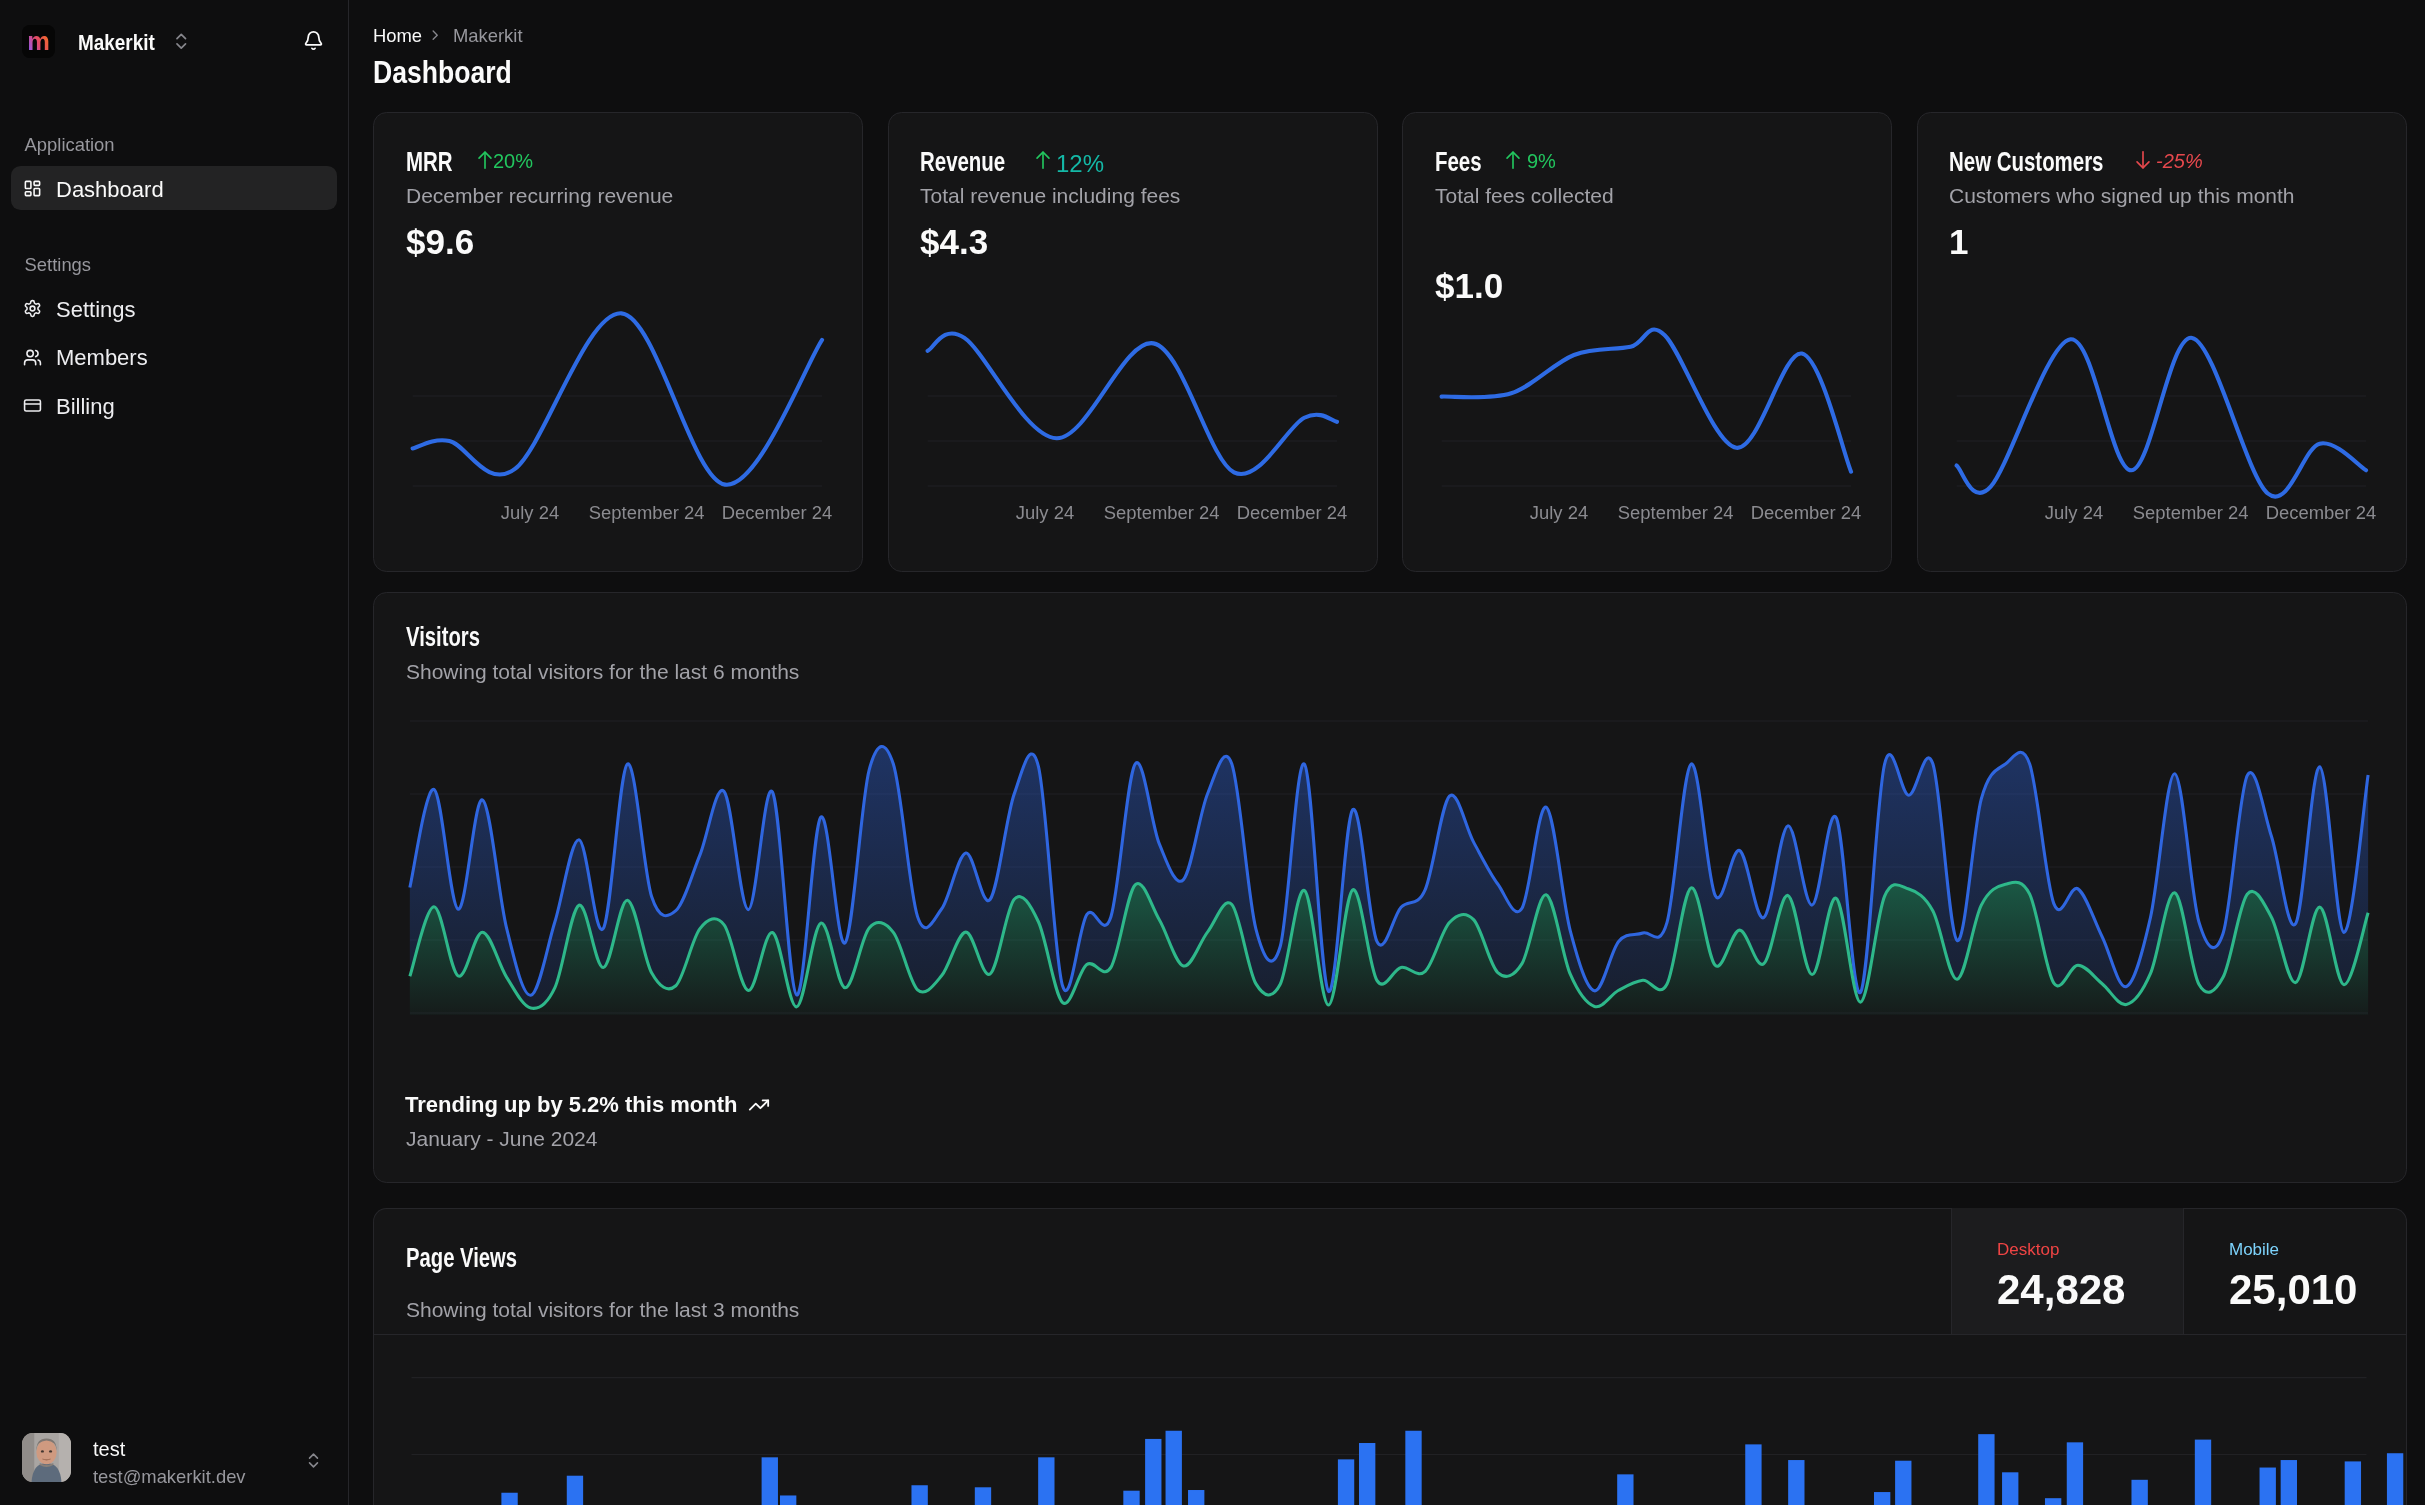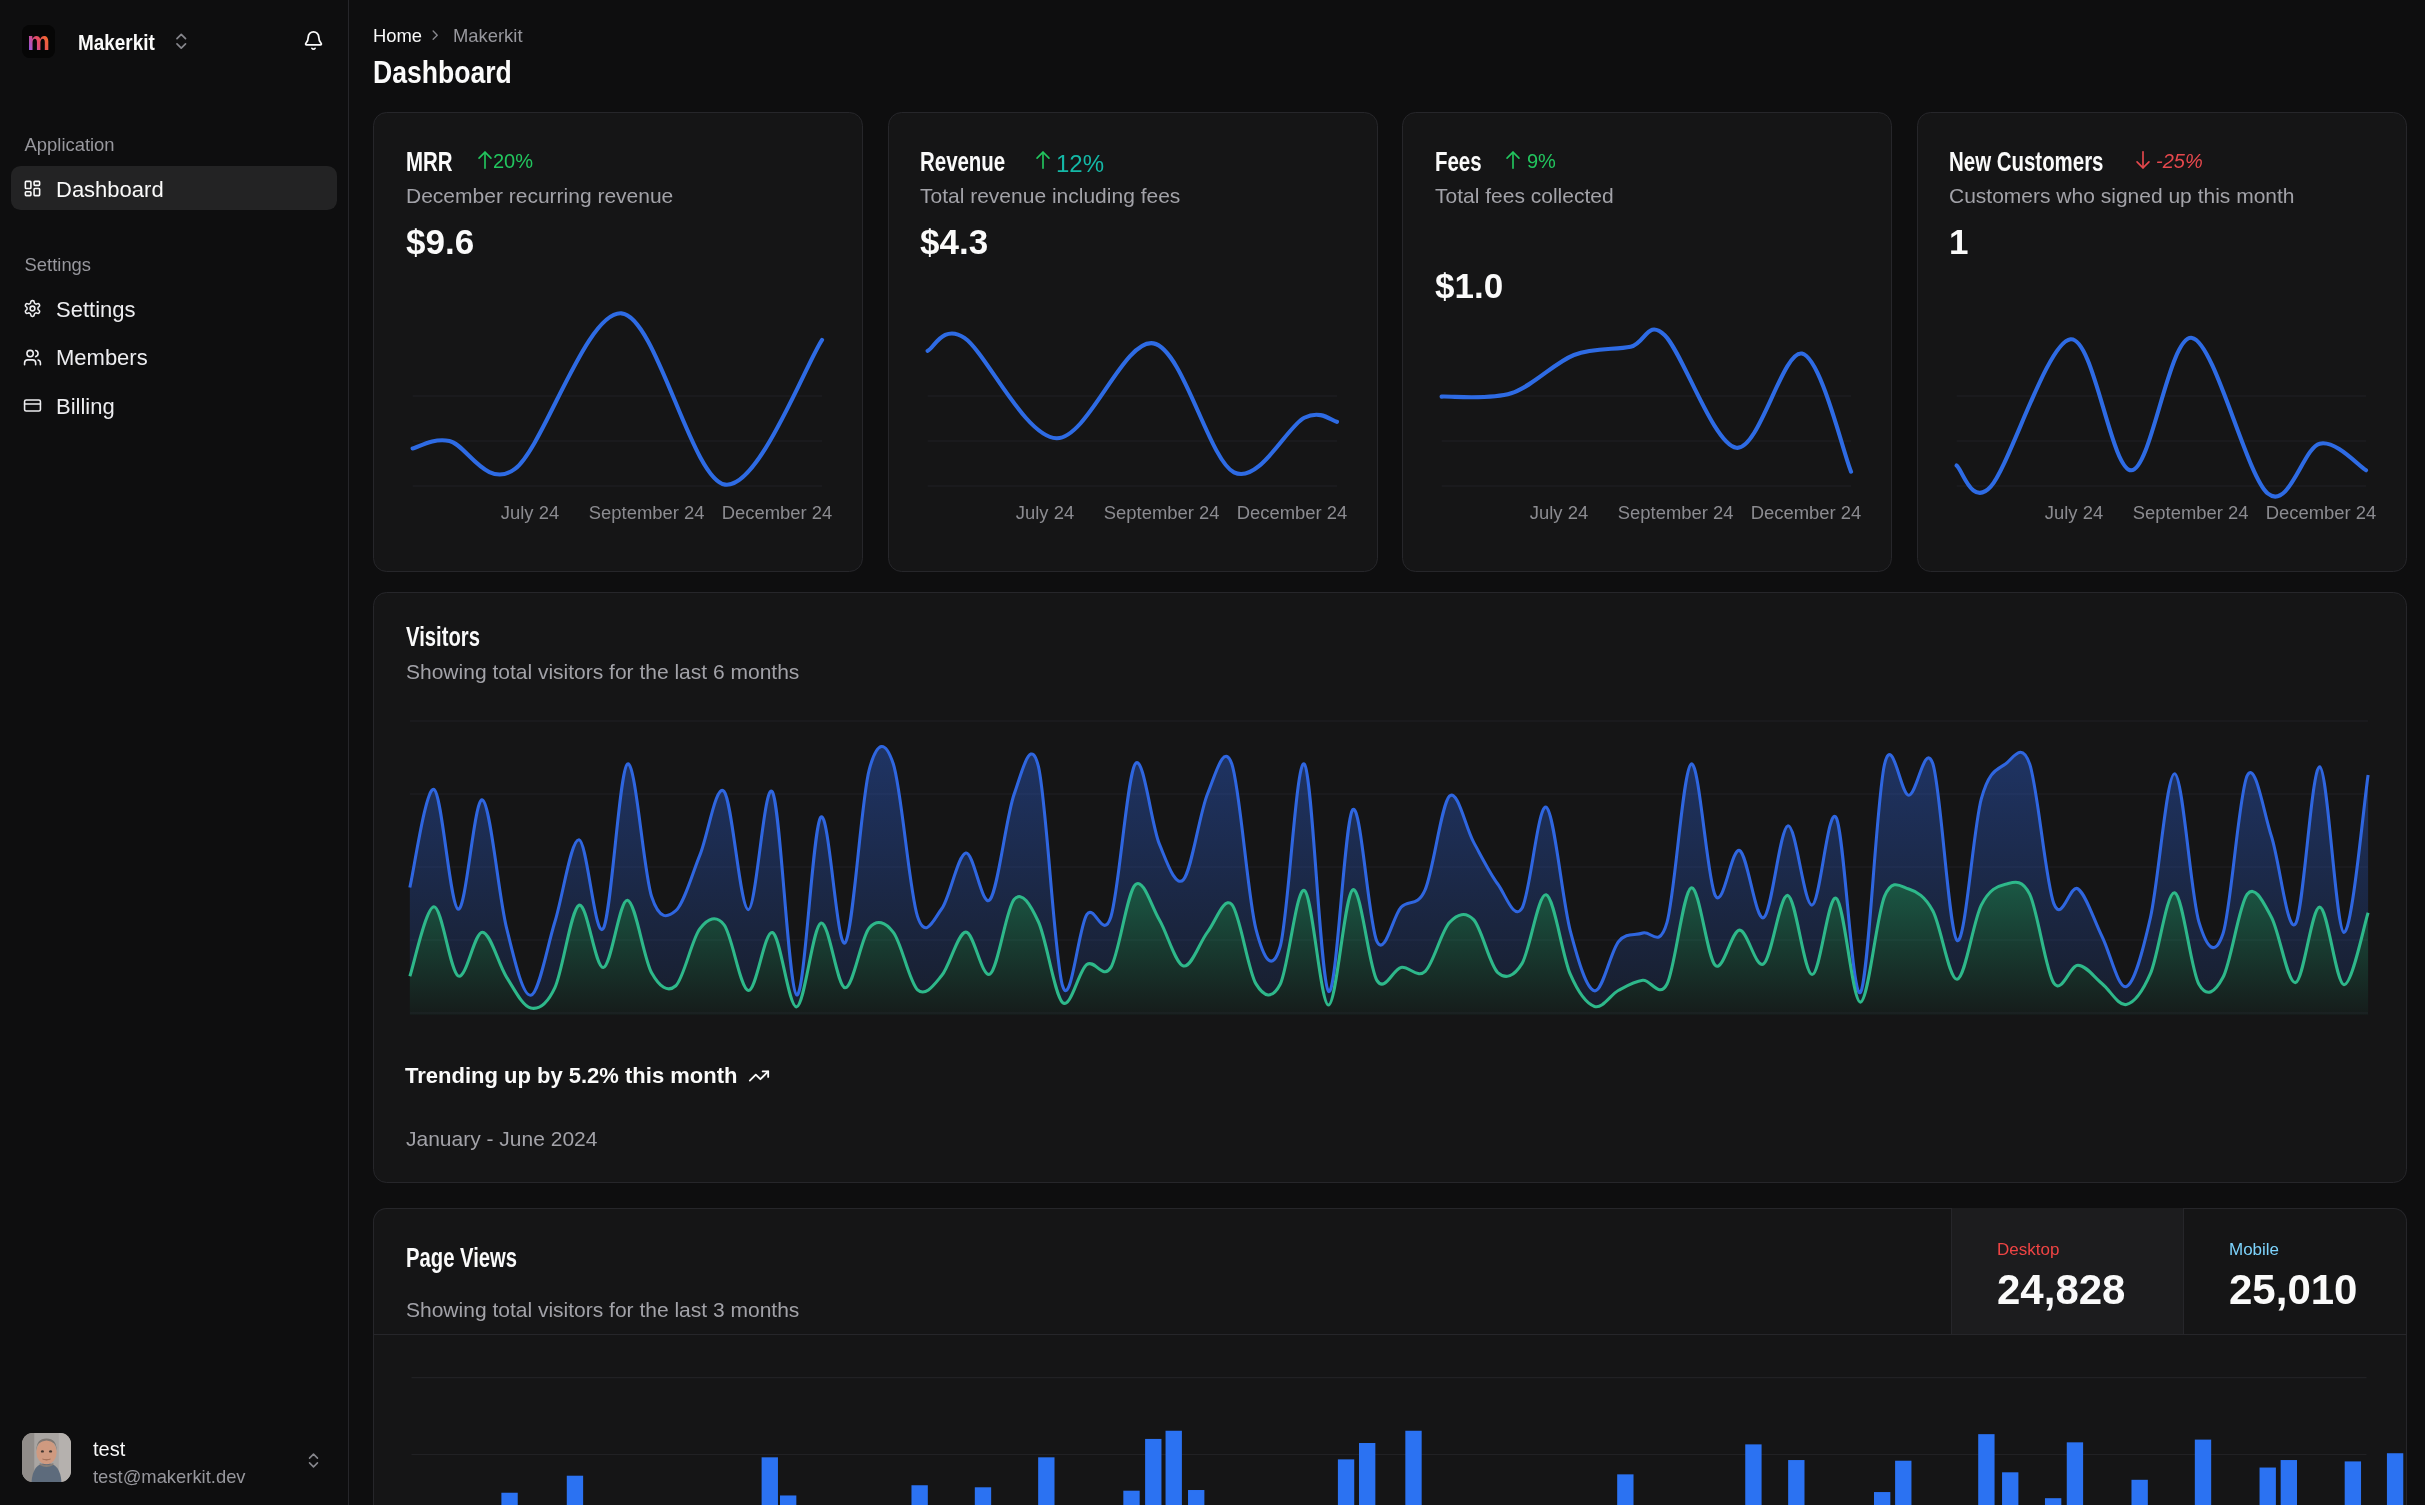--- a/index.html
+++ b/index.html
@@ -216,21 +216,21 @@
       <line x1="54" y1="296" x2="2924" y2="296"></line>
       <line x1="54" y1="403" x2="2924" y2="403"></line>
       <line x1="54" y1="510" x2="2924" y2="510"></line>
       <line x1="54" y1="617" x2="2924" y2="617"></line>
     </g>
   <path d="M54.0,433.0C59.9,409.0 77.6,283.9 89.4,289.2C101.2,294.5 113.1,462.2 124.9,464.8C136.7,467.3 148.5,300.1 160.3,304.6C172.1,309.2 183.9,444.4 195.7,492.1C207.5,539.9 219.3,592.4 231.2,590.9C243.0,589.5 254.8,521.3 266.6,483.3C278.4,445.3 290.2,361.4 302.0,363.0C313.8,364.7 325.6,511.6 337.5,493.1C349.3,474.6 361.1,259.8 372.9,252.0C384.7,244.2 396.5,410.3 408.3,446.2C420.1,482.0 431.9,477.2 443.8,467.0C455.6,456.9 467.4,414.2 479.2,385.1C491.0,356.0 502.8,278.9 514.6,292.2C526.4,305.6 538.2,465.3 550.0,465.5C561.9,465.6 573.7,272.4 585.5,293.2C597.3,314.1 609.1,584.4 620.9,590.5C632.7,596.6 644.5,342.5 656.3,329.8C668.2,317.0 680.0,525.6 691.8,514.1C703.6,502.5 715.4,304.2 727.2,260.5C739.0,216.9 750.8,216.1 762.6,252.0C774.5,287.9 786.3,440.3 798.1,475.7C809.9,511.1 821.7,479.8 833.5,464.2C845.3,448.7 857.1,384.6 868.9,382.4C880.7,380.1 892.6,465.1 904.4,450.6C916.2,436.2 928.0,328.3 939.8,295.8C951.6,263.2 963.4,208.6 975.2,255.5C987.0,302.5 998.9,541.3 1010.7,577.5C1022.5,613.7 1034.3,489.7 1046.1,472.7C1057.9,455.8 1069.7,512.6 1081.5,475.8C1093.3,439.0 1105.2,269.8 1117.0,252.0C1128.8,234.2 1140.6,340.8 1152.4,369.1C1164.2,397.3 1176.0,433.7 1187.8,421.4C1199.6,409.1 1211.4,323.4 1223.3,295.2C1235.1,266.9 1246.9,218.8 1258.7,252.0C1270.5,285.2 1282.3,449.7 1294.1,494.3C1305.9,538.9 1317.7,559.8 1329.6,519.4C1341.4,479.0 1353.2,241.0 1365.0,252.0C1376.8,263.0 1388.6,574.1 1400.4,585.2C1412.2,596.4 1424.0,331.1 1435.9,318.9C1447.7,306.7 1459.5,488.2 1471.3,512.0C1483.1,535.8 1494.9,474.6 1506.7,461.9C1518.5,449.3 1530.3,463.2 1542.1,436.0C1554.0,408.9 1565.8,310.7 1577.6,299.1C1589.4,287.5 1601.2,345.0 1613.0,366.5C1624.8,388.0 1636.6,411.8 1648.4,427.9C1660.3,444.1 1672.1,482.2 1683.9,463.4C1695.7,444.7 1707.5,309.8 1719.3,315.3C1731.1,320.8 1742.9,451.7 1754.7,496.6C1766.6,541.4 1778.4,581.8 1790.2,584.4C1802.0,586.9 1813.8,526.2 1825.6,512.0C1837.4,497.9 1849.2,504.4 1861.0,499.7C1872.8,495.1 1884.7,525.4 1896.5,484.1C1908.3,442.8 1920.1,258.5 1931.9,252.0C1943.7,245.5 1955.5,424.0 1967.3,445.1C1979.1,466.2 1991.0,373.5 2002.8,378.8C2014.6,384.2 2026.4,483.3 2038.2,477.3C2050.0,471.2 2061.8,345.8 2073.6,342.7C2085.4,339.6 2097.3,460.8 2109.1,458.8C2120.9,456.8 2132.7,309.4 2144.5,330.7C2156.3,352.1 2168.1,599.9 2179.9,586.8C2191.7,573.6 2203.5,300.1 2215.4,252.0C2227.2,203.9 2239.0,297.9 2250.8,297.9C2262.6,297.9 2274.4,216.5 2286.2,252.0C2298.0,287.5 2309.8,502.1 2321.7,510.6C2333.5,519.2 2345.3,346.3 2357.1,303.2C2368.9,260.1 2380.7,260.5 2392.5,252.0C2404.3,243.5 2416.1,217.9 2428.0,252.0C2439.8,286.1 2451.6,426.2 2463.4,456.7C2475.2,487.2 2487.0,427.0 2498.8,435.0C2510.6,443.1 2522.4,481.3 2534.2,505.1C2546.1,529.0 2557.9,582.9 2569.7,578.1C2581.5,573.4 2593.3,528.6 2605.1,476.6C2616.9,424.6 2628.7,265.2 2640.5,266.3C2652.4,267.4 2664.2,444.4 2676.0,483.4C2687.8,522.5 2699.6,536.2 2711.4,500.5C2723.2,464.8 2735.0,292.8 2746.8,269.0C2758.7,245.3 2770.5,321.8 2782.3,358.0C2794.1,394.1 2805.9,503.1 2817.7,486.1C2829.5,469.2 2841.3,254.0 2853.1,256.2C2864.9,258.3 2876.8,497.0 2888.6,499.0C2900.4,501.0 2918.1,306.5 2924.0,268.0L2924.0,470.0C2918.1,487.6 2900.4,576.8 2888.6,575.4C2876.8,574.1 2864.9,462.3 2853.1,461.8C2841.3,461.3 2829.5,569.9 2817.7,572.4C2805.9,574.8 2794.1,498.1 2782.3,476.5C2770.5,454.9 2758.7,428.3 2746.8,442.9C2735.0,457.6 2723.2,542.6 2711.4,564.6C2699.6,586.6 2687.8,595.5 2676.0,574.9C2664.2,554.3 2652.4,443.5 2640.5,440.8C2628.7,438.2 2616.9,531.7 2605.1,559.0C2593.3,586.2 2581.5,602.0 2569.7,604.5C2557.9,607.0 2546.1,583.6 2534.2,574.0C2522.4,564.4 2510.6,547.0 2498.8,546.9C2487.0,546.7 2475.2,590.5 2463.4,573.2C2451.6,555.8 2439.8,467.0 2428.0,442.8C2416.1,418.7 2404.3,425.5 2392.5,428.1C2380.7,430.8 2368.9,435.6 2357.1,458.8C2345.3,482.0 2333.5,566.0 2321.7,567.4C2309.8,568.8 2298.0,489.4 2286.2,467.4C2274.4,445.4 2262.6,439.0 2250.8,435.3C2239.0,431.7 2227.2,418.1 2215.4,445.7C2203.5,473.3 2191.7,600.5 2179.9,601.0C2168.1,601.5 2156.3,455.4 2144.5,448.7C2132.7,441.9 2120.9,561.3 2109.1,560.6C2097.3,560.0 2085.4,447.2 2073.6,444.6C2061.8,441.9 2050.0,536.3 2038.2,544.8C2026.4,553.3 2014.6,495.1 2002.8,495.5C1991.0,495.9 1979.1,557.6 1967.3,547.2C1955.5,536.9 1943.7,429.0 1931.9,433.5C1920.1,438.0 1908.3,551.8 1896.5,574.4C1884.7,597.0 1872.8,567.5 1861.0,569.0C1849.2,570.5 1837.4,577.2 1825.6,583.6C1813.8,590.0 1802.0,611.3 1790.2,607.3C1778.4,603.4 1766.6,587.4 1754.7,560.1C1742.9,532.9 1731.1,446.4 1719.3,443.8C1707.5,441.2 1695.7,525.6 1683.9,544.5C1672.1,563.5 1660.3,568.3 1648.4,557.6C1636.6,546.9 1624.8,492.3 1613.0,480.1C1601.2,467.8 1589.4,471.7 1577.6,484.3C1565.8,496.9 1554.0,545.0 1542.1,555.9C1530.3,566.9 1518.5,547.9 1506.7,550.1C1494.9,552.2 1483.1,588.0 1471.3,569.1C1459.5,550.1 1447.7,430.4 1435.9,436.4C1424.0,442.5 1412.2,605.1 1400.4,605.2C1388.6,605.3 1376.8,442.3 1365.0,437.2C1353.2,432.2 1341.4,552.0 1329.6,574.8C1317.7,597.6 1305.9,593.8 1294.1,574.3C1282.3,554.8 1270.5,470.6 1258.7,457.9C1246.9,445.2 1235.1,483.0 1223.3,498.0C1211.4,513.0 1199.6,550.9 1187.8,548.0C1176.0,545.0 1164.2,500.1 1152.4,480.3C1140.6,460.4 1128.8,417.4 1117.0,429.1C1105.2,440.7 1093.3,530.7 1081.5,550.1C1069.7,569.6 1057.9,537.3 1046.1,545.8C1034.3,554.4 1022.5,612.1 1010.7,601.6C998.9,591.2 987.0,508.4 975.2,483.2C963.4,458.0 951.6,437.4 939.8,450.2C928.0,463.0 916.2,551.7 904.4,559.7C892.6,567.8 880.7,498.0 868.9,498.4C857.1,498.8 845.3,548.0 833.5,562.1C821.7,576.2 809.9,593.5 798.1,583.0C786.3,572.4 774.5,513.9 762.6,498.8C750.8,483.7 739.0,478.8 727.2,492.3C715.4,505.8 703.6,581.1 691.8,579.9C680.0,578.7 668.2,480.5 656.3,485.2C644.5,489.9 632.7,605.6 620.9,607.9C609.1,610.2 597.3,503.0 585.5,499.0C573.7,495.0 561.9,585.7 550.0,583.8C538.2,582.0 526.4,502.9 514.6,487.8C502.8,472.7 491.0,478.4 479.2,493.3C467.4,508.1 455.6,566.2 443.8,577.0C431.9,587.7 420.1,578.7 408.3,557.8C396.5,536.9 384.7,452.9 372.9,451.6C361.1,450.4 349.3,549.1 337.5,550.3C325.6,551.6 313.8,454.2 302.0,459.0C290.2,463.9 278.4,554.6 266.6,579.7C254.8,604.8 243.0,612.3 231.2,609.7C219.3,607.1 207.5,582.8 195.7,564.3C183.9,545.7 172.1,498.7 160.3,498.5C148.5,498.2 136.7,568.9 124.9,562.7C113.1,556.5 101.2,461.3 89.4,461.3C77.6,461.4 59.9,546.1 54.0,563.0Z" fill="url(#bf)"></path>
   <path d="M54.0,563.0C59.9,546.1 77.6,461.4 89.4,461.3C101.2,461.3 113.1,556.5 124.9,562.7C136.7,568.9 148.5,498.2 160.3,498.5C172.1,498.7 183.9,545.7 195.7,564.3C207.5,582.8 219.3,607.1 231.2,609.7C243.0,612.3 254.8,604.8 266.6,579.7C278.4,554.6 290.2,463.9 302.0,459.0C313.8,454.2 325.6,551.6 337.5,550.3C349.3,549.1 361.1,450.4 372.9,451.6C384.7,452.9 396.5,536.9 408.3,557.8C420.1,578.7 431.9,587.7 443.8,577.0C455.6,566.2 467.4,508.1 479.2,493.3C491.0,478.4 502.8,472.7 514.6,487.8C526.4,502.9 538.2,582.0 550.0,583.8C561.9,585.7 573.7,495.0 585.5,499.0C597.3,503.0 609.1,610.2 620.9,607.9C632.7,605.6 644.5,489.9 656.3,485.2C668.2,480.5 680.0,578.7 691.8,579.9C703.6,581.1 715.4,505.8 727.2,492.3C739.0,478.8 750.8,483.7 762.6,498.8C774.5,513.9 786.3,572.4 798.1,583.0C809.9,593.5 821.7,576.2 833.5,562.1C845.3,548.0 857.1,498.8 868.9,498.4C880.7,498.0 892.6,567.8 904.4,559.7C916.2,551.7 928.0,463.0 939.8,450.2C951.6,437.4 963.4,458.0 975.2,483.2C987.0,508.4 998.9,591.2 1010.7,601.6C1022.5,612.1 1034.3,554.4 1046.1,545.8C1057.9,537.3 1069.7,569.6 1081.5,550.1C1093.3,530.7 1105.2,440.7 1117.0,429.1C1128.8,417.4 1140.6,460.4 1152.4,480.3C1164.2,500.1 1176.0,545.0 1187.8,548.0C1199.6,550.9 1211.4,513.0 1223.3,498.0C1235.1,483.0 1246.9,445.2 1258.7,457.9C1270.5,470.6 1282.3,554.8 1294.1,574.3C1305.9,593.8 1317.7,597.6 1329.6,574.8C1341.4,552.0 1353.2,432.2 1365.0,437.2C1376.8,442.3 1388.6,605.3 1400.4,605.2C1412.2,605.1 1424.0,442.5 1435.9,436.4C1447.7,430.4 1459.5,550.1 1471.3,569.1C1483.1,588.0 1494.9,552.2 1506.7,550.1C1518.5,547.9 1530.3,566.9 1542.1,555.9C1554.0,545.0 1565.8,496.9 1577.6,484.3C1589.4,471.7 1601.2,467.8 1613.0,480.1C1624.8,492.3 1636.6,546.9 1648.4,557.6C1660.3,568.3 1672.1,563.5 1683.9,544.5C1695.7,525.6 1707.5,441.2 1719.3,443.8C1731.1,446.4 1742.9,532.9 1754.7,560.1C1766.6,587.4 1778.4,603.4 1790.2,607.3C1802.0,611.3 1813.8,590.0 1825.6,583.6C1837.4,577.2 1849.2,570.5 1861.0,569.0C1872.8,567.5 1884.7,597.0 1896.5,574.4C1908.3,551.8 1920.1,438.0 1931.9,433.5C1943.7,429.0 1955.5,536.9 1967.3,547.2C1979.1,557.6 1991.0,495.9 2002.8,495.5C2014.6,495.1 2026.4,553.3 2038.2,544.8C2050.0,536.3 2061.8,441.9 2073.6,444.6C2085.4,447.2 2097.3,560.0 2109.1,560.6C2120.9,561.3 2132.7,441.9 2144.5,448.7C2156.3,455.4 2168.1,601.5 2179.9,601.0C2191.7,600.5 2203.5,473.3 2215.4,445.7C2227.2,418.1 2239.0,431.7 2250.8,435.3C2262.6,439.0 2274.4,445.4 2286.2,467.4C2298.0,489.4 2309.8,568.8 2321.7,567.4C2333.5,566.0 2345.3,482.0 2357.1,458.8C2368.9,435.6 2380.7,430.8 2392.5,428.1C2404.3,425.5 2416.1,418.7 2428.0,442.8C2439.8,467.0 2451.6,555.8 2463.4,573.2C2475.2,590.5 2487.0,546.7 2498.8,546.9C2510.6,547.0 2522.4,564.4 2534.2,574.0C2546.1,583.6 2557.9,607.0 2569.7,604.5C2581.5,602.0 2593.3,586.2 2605.1,559.0C2616.9,531.7 2628.7,438.2 2640.5,440.8C2652.4,443.5 2664.2,554.3 2676.0,574.9C2687.8,595.5 2699.6,586.6 2711.4,564.6C2723.2,542.6 2735.0,457.6 2746.8,442.9C2758.7,428.3 2770.5,454.9 2782.3,476.5C2794.1,498.1 2805.9,574.8 2817.7,572.4C2829.5,569.9 2841.3,461.3 2853.1,461.8C2864.9,462.3 2876.8,574.1 2888.6,575.4C2900.4,576.8 2918.1,487.6 2924.0,470.0L2924.0,620L54.0,620Z" fill="url(#gf)"></path>
   <path d="M54.0,433.0C59.9,409.0 77.6,283.9 89.4,289.2C101.2,294.5 113.1,462.2 124.9,464.8C136.7,467.3 148.5,300.1 160.3,304.6C172.1,309.2 183.9,444.4 195.7,492.1C207.5,539.9 219.3,592.4 231.2,590.9C243.0,589.5 254.8,521.3 266.6,483.3C278.4,445.3 290.2,361.4 302.0,363.0C313.8,364.7 325.6,511.6 337.5,493.1C349.3,474.6 361.1,259.8 372.9,252.0C384.7,244.2 396.5,410.3 408.3,446.2C420.1,482.0 431.9,477.2 443.8,467.0C455.6,456.9 467.4,414.2 479.2,385.1C491.0,356.0 502.8,278.9 514.6,292.2C526.4,305.6 538.2,465.3 550.0,465.5C561.9,465.6 573.7,272.4 585.5,293.2C597.3,314.1 609.1,584.4 620.9,590.5C632.7,596.6 644.5,342.5 656.3,329.8C668.2,317.0 680.0,525.6 691.8,514.1C703.6,502.5 715.4,304.2 727.2,260.5C739.0,216.9 750.8,216.1 762.6,252.0C774.5,287.9 786.3,440.3 798.1,475.7C809.9,511.1 821.7,479.8 833.5,464.2C845.3,448.7 857.1,384.6 868.9,382.4C880.7,380.1 892.6,465.1 904.4,450.6C916.2,436.2 928.0,328.3 939.8,295.8C951.6,263.2 963.4,208.6 975.2,255.5C987.0,302.5 998.9,541.3 1010.7,577.5C1022.5,613.7 1034.3,489.7 1046.1,472.7C1057.9,455.8 1069.7,512.6 1081.5,475.8C1093.3,439.0 1105.2,269.8 1117.0,252.0C1128.8,234.2 1140.6,340.8 1152.4,369.1C1164.2,397.3 1176.0,433.7 1187.8,421.4C1199.6,409.1 1211.4,323.4 1223.3,295.2C1235.1,266.9 1246.9,218.8 1258.7,252.0C1270.5,285.2 1282.3,449.7 1294.1,494.3C1305.9,538.9 1317.7,559.8 1329.6,519.4C1341.4,479.0 1353.2,241.0 1365.0,252.0C1376.8,263.0 1388.6,574.1 1400.4,585.2C1412.2,596.4 1424.0,331.1 1435.9,318.9C1447.7,306.7 1459.5,488.2 1471.3,512.0C1483.1,535.8 1494.9,474.6 1506.7,461.9C1518.5,449.3 1530.3,463.2 1542.1,436.0C1554.0,408.9 1565.8,310.7 1577.6,299.1C1589.4,287.5 1601.2,345.0 1613.0,366.5C1624.8,388.0 1636.6,411.8 1648.4,427.9C1660.3,444.1 1672.1,482.2 1683.9,463.4C1695.7,444.7 1707.5,309.8 1719.3,315.3C1731.1,320.8 1742.9,451.7 1754.7,496.6C1766.6,541.4 1778.4,581.8 1790.2,584.4C1802.0,586.9 1813.8,526.2 1825.6,512.0C1837.4,497.9 1849.2,504.4 1861.0,499.7C1872.8,495.1 1884.7,525.4 1896.5,484.1C1908.3,442.8 1920.1,258.5 1931.9,252.0C1943.7,245.5 1955.5,424.0 1967.3,445.1C1979.1,466.2 1991.0,373.5 2002.8,378.8C2014.6,384.2 2026.4,483.3 2038.2,477.3C2050.0,471.2 2061.8,345.8 2073.6,342.7C2085.4,339.6 2097.3,460.8 2109.1,458.8C2120.9,456.8 2132.7,309.4 2144.5,330.7C2156.3,352.1 2168.1,599.9 2179.9,586.8C2191.7,573.6 2203.5,300.1 2215.4,252.0C2227.2,203.9 2239.0,297.9 2250.8,297.9C2262.6,297.9 2274.4,216.5 2286.2,252.0C2298.0,287.5 2309.8,502.1 2321.7,510.6C2333.5,519.2 2345.3,346.3 2357.1,303.2C2368.9,260.1 2380.7,260.5 2392.5,252.0C2404.3,243.5 2416.1,217.9 2428.0,252.0C2439.8,286.1 2451.6,426.2 2463.4,456.7C2475.2,487.2 2487.0,427.0 2498.8,435.0C2510.6,443.1 2522.4,481.3 2534.2,505.1C2546.1,529.0 2557.9,582.9 2569.7,578.1C2581.5,573.4 2593.3,528.6 2605.1,476.6C2616.9,424.6 2628.7,265.2 2640.5,266.3C2652.4,267.4 2664.2,444.4 2676.0,483.4C2687.8,522.5 2699.6,536.2 2711.4,500.5C2723.2,464.8 2735.0,292.8 2746.8,269.0C2758.7,245.3 2770.5,321.8 2782.3,358.0C2794.1,394.1 2805.9,503.1 2817.7,486.1C2829.5,469.2 2841.3,254.0 2853.1,256.2C2864.9,258.3 2876.8,497.0 2888.6,499.0C2900.4,501.0 2918.1,306.5 2924.0,268.0" fill="none" stroke="#2f66e0" stroke-width="4.5"></path>
   <path d="M54.0,563.0C59.9,546.1 77.6,461.4 89.4,461.3C101.2,461.3 113.1,556.5 124.9,562.7C136.7,568.9 148.5,498.2 160.3,498.5C172.1,498.7 183.9,545.7 195.7,564.3C207.5,582.8 219.3,607.1 231.2,609.7C243.0,612.3 254.8,604.8 266.6,579.7C278.4,554.6 290.2,463.9 302.0,459.0C313.8,454.2 325.6,551.6 337.5,550.3C349.3,549.1 361.1,450.4 372.9,451.6C384.7,452.9 396.5,536.9 408.3,557.8C420.1,578.7 431.9,587.7 443.8,577.0C455.6,566.2 467.4,508.1 479.2,493.3C491.0,478.4 502.8,472.7 514.6,487.8C526.4,502.9 538.2,582.0 550.0,583.8C561.9,585.7 573.7,495.0 585.5,499.0C597.3,503.0 609.1,610.2 620.9,607.9C632.7,605.6 644.5,489.9 656.3,485.2C668.2,480.5 680.0,578.7 691.8,579.9C703.6,581.1 715.4,505.8 727.2,492.3C739.0,478.8 750.8,483.7 762.6,498.8C774.5,513.9 786.3,572.4 798.1,583.0C809.9,593.5 821.7,576.2 833.5,562.1C845.3,548.0 857.1,498.8 868.9,498.4C880.7,498.0 892.6,567.8 904.4,559.7C916.2,551.7 928.0,463.0 939.8,450.2C951.6,437.4 963.4,458.0 975.2,483.2C987.0,508.4 998.9,591.2 1010.7,601.6C1022.5,612.1 1034.3,554.4 1046.1,545.8C1057.9,537.3 1069.7,569.6 1081.5,550.1C1093.3,530.7 1105.2,440.7 1117.0,429.1C1128.8,417.4 1140.6,460.4 1152.4,480.3C1164.2,500.1 1176.0,545.0 1187.8,548.0C1199.6,550.9 1211.4,513.0 1223.3,498.0C1235.1,483.0 1246.9,445.2 1258.7,457.9C1270.5,470.6 1282.3,554.8 1294.1,574.3C1305.9,593.8 1317.7,597.6 1329.6,574.8C1341.4,552.0 1353.2,432.2 1365.0,437.2C1376.8,442.3 1388.6,605.3 1400.4,605.2C1412.2,605.1 1424.0,442.5 1435.9,436.4C1447.7,430.4 1459.5,550.1 1471.3,569.1C1483.1,588.0 1494.9,552.2 1506.7,550.1C1518.5,547.9 1530.3,566.9 1542.1,555.9C1554.0,545.0 1565.8,496.9 1577.6,484.3C1589.4,471.7 1601.2,467.8 1613.0,480.1C1624.8,492.3 1636.6,546.9 1648.4,557.6C1660.3,568.3 1672.1,563.5 1683.9,544.5C1695.7,525.6 1707.5,441.2 1719.3,443.8C1731.1,446.4 1742.9,532.9 1754.7,560.1C1766.6,587.4 1778.4,603.4 1790.2,607.3C1802.0,611.3 1813.8,590.0 1825.6,583.6C1837.4,577.2 1849.2,570.5 1861.0,569.0C1872.8,567.5 1884.7,597.0 1896.5,574.4C1908.3,551.8 1920.1,438.0 1931.9,433.5C1943.7,429.0 1955.5,536.9 1967.3,547.2C1979.1,557.6 1991.0,495.9 2002.8,495.5C2014.6,495.1 2026.4,553.3 2038.2,544.8C2050.0,536.3 2061.8,441.9 2073.6,444.6C2085.4,447.2 2097.3,560.0 2109.1,560.6C2120.9,561.3 2132.7,441.9 2144.5,448.7C2156.3,455.4 2168.1,601.5 2179.9,601.0C2191.7,600.5 2203.5,473.3 2215.4,445.7C2227.2,418.1 2239.0,431.7 2250.8,435.3C2262.6,439.0 2274.4,445.4 2286.2,467.4C2298.0,489.4 2309.8,568.8 2321.7,567.4C2333.5,566.0 2345.3,482.0 2357.1,458.8C2368.9,435.6 2380.7,430.8 2392.5,428.1C2404.3,425.5 2416.1,418.7 2428.0,442.8C2439.8,467.0 2451.6,555.8 2463.4,573.2C2475.2,590.5 2487.0,546.7 2498.8,546.9C2510.6,547.0 2522.4,564.4 2534.2,574.0C2546.1,583.6 2557.9,607.0 2569.7,604.5C2581.5,602.0 2593.3,586.2 2605.1,559.0C2616.9,531.7 2628.7,438.2 2640.5,440.8C2652.4,443.5 2664.2,554.3 2676.0,574.9C2687.8,595.5 2699.6,586.6 2711.4,564.6C2723.2,542.6 2735.0,457.6 2746.8,442.9C2758.7,428.3 2770.5,454.9 2782.3,476.5C2794.1,498.1 2805.9,574.8 2817.7,572.4C2829.5,569.9 2841.3,461.3 2853.1,461.8C2864.9,462.3 2876.8,574.1 2888.6,575.4C2900.4,576.8 2918.1,487.6 2924.0,470.0" fill="none" stroke="#2eb88a" stroke-width="4.5"></path>
 </svg>
-<div class="abs" style="left:405px;top:1063px;display:flex;align-items:center;gap:11px;">
+<div class="abs" style="left:405px;top:1092px;display:flex;align-items:center;gap:11px;">
   <span style="font-size:22px;font-weight:700;color:#fafafa;">Trending up by 5.2% this month</span>
   <svg width="22" height="22" viewBox="0 0 24 24" fill="none" stroke="#fafafa" stroke-width="2" stroke-linecap="round" stroke-linejoin="round">
       <polyline points="22 7 13.5 15.5 8.5 10.5 2 17"></polyline>
       <polyline points="16 7 22 7 22 13"></polyline>
     </svg>
 </div>
 <div class="abs muted" style="left:406px;top:1127px;font-size:21px;">January - June 2024</div>
 
 <div class="card" style="left:373px;top:1208px;width:2034px;height:314px;border-bottom:none;border-radius:13.6px 13.6px 0 0;"></div>
 <div class="abs" style="left:1951px;top:1208px;width:232px;height:126px;background:#1c1c1e;border-left:0.7px solid #26262a;"></div>

